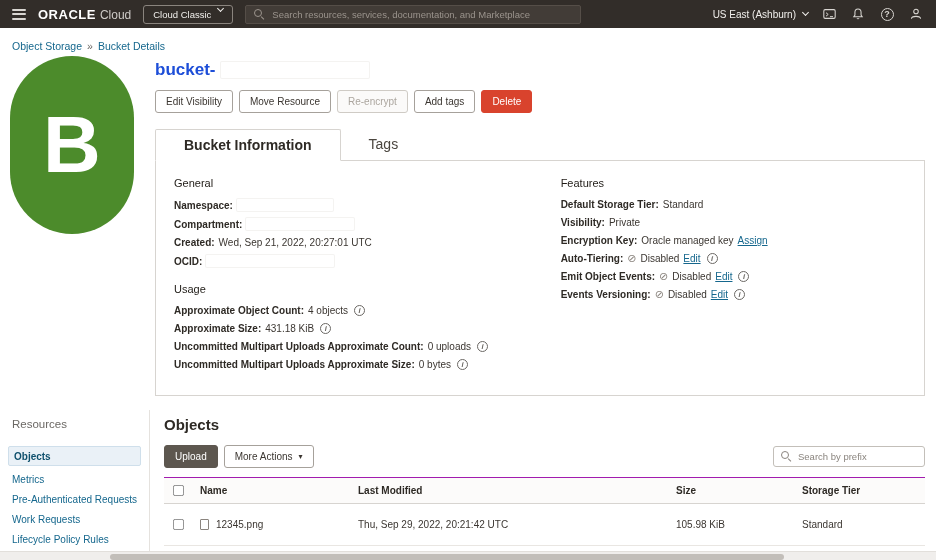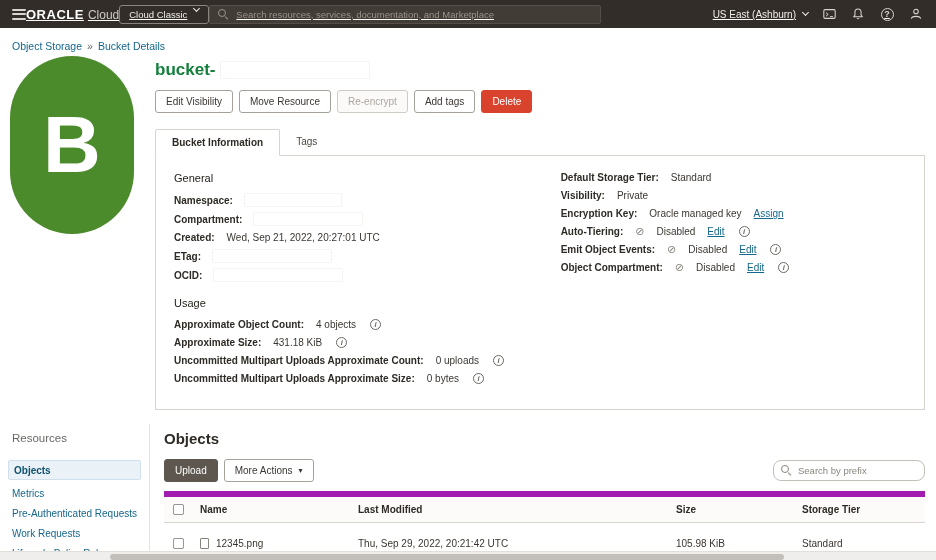--- a/index.html
+++ b/index.html
@@ -5,88 +5,88 @@
   * { box-sizing: border-box; margin: 0; padding: 0; }
   html,body { width: 936px; height: 560px; overflow: hidden; }
   body {
     font-family: "Liberation Sans", "DejaVu Sans", sans-serif;
     font-size: 11px;
     color: #3b3631;
     background: #fff;
     position: relative;
   }
   
-  .app-header{height:28px;background:#322d29;display:flex;align-items:center;padding:0 12px;color:#fff;text-decoration:underline;}
+  .app-header{height:28px;background:#322d29;display:flex;align-items:center;padding:0 12px;gap:12px;color:#fff;}
   .menu-icon{width:14px;display:flex;flex-direction:column;gap:2.5px;cursor:pointer}
   .menu-icon i{height:2px;background:#d9d6d2;border-radius:1px;display:block}
   .brand{font-size:13px;font-weight:bold;color:#fff;letter-spacing:.5px;display:flex;align-items:baseline;white-space:nowrap}
   .brand .light{font-weight:300;color:#cfccc8;margin-left:4px;font-size:12px;letter-spacing:0}
   .classic-btn{display:flex;align-items:flex-start;gap:7px;border:1px solid #8a847e;border-radius:3px;padding:3px 9px;font-size:9.5px;color:#f1efec;background:transparent;cursor:pointer;white-space:nowrap}
   .chev{display:inline-block;width:5px;height:5px;border-right:1.3px solid currentColor;border-bottom:1.3px solid currentColor;transform:rotate(45deg);margin-top:-3px}
-  .global-search{display:flex;align-items:center;gap:7px;background:#423c37;border:1px solid #554e48;border-radius:2px;height:19px;width:392px;padding:0 8px}
+  .global-search{display:flex;align-items:center;gap:7px;background:#423c37;border:1px solid #554e48;border-radius:2px;height:19px;width:336px;padding:0 8px}
   .global-search input{background:transparent;border:none;outline:none;color:#cfc9c3;font-size:9.5px;width:100%}
   .global-search input::placeholder{color:#9b948d}
   .mag{position:relative;width:11px;height:11px;display:inline-block;flex:0 0 auto}
   .mag::before{content:"";position:absolute;left:0;top:0;width:6px;height:6px;border:1.4px solid #9b948d;border-radius:50%}
   .mag::after{content:"";position:absolute;left:7px;top:7px;width:4px;height:1.4px;background:#9b948d;transform:rotate(45deg);transform-origin:left center}
   .header-right{margin-left:auto;display:flex;align-items:center;gap:13px}
   .region{font-size:10px;color:#f1efec;display:flex;align-items:center;gap:7px;cursor:pointer;white-space:nowrap}
   .hicon{width:16px;height:16px;display:flex;align-items:center;justify-content:center;cursor:pointer}
   .circle-q{width:13px;height:13px;border:1.2px solid #d9d6d2;border-radius:50%;font-size:9px;display:flex;align-items:center;justify-content:center;color:#d9d6d2;font-weight:bold}
   
   .breadcrumb{padding:12px 0 0 12px;font-size:10.5px;display:flex;gap:5px;align-items:center}
   .link{color:#15678d;cursor:pointer;text-decoration:none}
   .link.u{text-decoration:underline}
   .crumb-sep{color:#6b6864}
   
   .bucket-badge{position:absolute;left:10px;top:56px;width:124px;height:178px;background:#4c8b2b;border-radius:62px;display:flex;align-items:center;justify-content:center}
   .bucket-badge .letter{color:#fff;font-size:80px;font-weight:bold;line-height:1}
   
   .content{margin-left:155px;padding-right:11px;position:relative}
   .page-title-row{display:flex;align-items:center;margin-top:8px;gap:6px}
-  .page-title{font-size:17px;font-weight:bold;color:#15803d}
+  .page-title{font-size:17px;font-weight:bold;color:#1d4ed8}
   .redact{background:#fff;box-shadow:0 0 0 1px #f4f3f1;display:inline-block;height:12px;border-radius:1px;vertical-align:middle}
   .redact.tall{height:16px}
   .actions{display:flex;gap:6px;margin-top:10px}
   .btn{font-size:10px;padding:5px 10px;border:1px solid #a6a19b;border-radius:3px;background:#fff;color:#3b3631;cursor:pointer;font-family:inherit;display:flex;align-items:center;gap:6px}
   .btn.disabled{color:#aca69f;border-color:#cfcbc5;background:#fbfaf9}
   .btn.danger{background:#d9432d;border-color:#d9432d;color:#fff}
   .btn.dark{background:#5d574f;border-color:#5d574f;color:#fff}
   
   .tabstrip{display:flex;margin-top:16px;position:relative;z-index:2;padding-left:0}
-  .tab{font-size:10px;padding:7px 16px;color:#4b463f;cursor:pointer}
+  .tab{font-size:14px;padding:7px 28px;color:#4b463f;cursor:pointer}
   .tab.active{background:#fff;border:1px solid #d7d4d0;border-bottom:1px solid #fff;margin-bottom:-1px;font-weight:bold;border-radius:2px 2px 0 0;color:#2e2a25}
   .card-body{border:1px solid #d7d4d0;background:#fff;padding:16px 18px 18px}
   .cols{display:flex}
   .col-left{width:52%}
   .col-right{flex:1;padding-left:6px}
   .sec-h{font-size:11px;font-weight:400;color:#201c17;margin-bottom:10px}
-  .kv-row{font-size:10px;display:flex;align-items:center;gap:12px;margin-bottom:7px;white-space:nowrap}
+  .kv-row{font-size:10px;display:flex;align-items:center;gap:4px;margin-bottom:7px;white-space:nowrap}
   .kv-row b{font-weight:bold;color:#2e2a25}
   .disabled-glyph{color:#8a847e;font-size:11px;line-height:1}
   .info{width:11px;height:11px;border:1px solid #6b6864;border-radius:50%;font-size:7.5px;display:inline-flex;align-items:center;justify-content:center;color:#6b6864;font-style:italic;font-weight:bold;margin-left:2px;flex:0 0 auto}
   .usage{margin-top:16px}
   
   .lower{display:flex;align-items:stretch;margin-top:14px;min-height:178px}
   .resources{width:150px;flex:0 0 150px;border-right:1px solid #e5e2de;padding-top:8px}
   .resources h3{font-size:11.5px;color:#6b6864;font-weight:400;padding-left:12px;margin-bottom:16px}
   .res-item{font-size:10px;color:#15678d;padding:4.5px 12px;cursor:pointer;white-space:nowrap;overflow:hidden}
   .res-item.active{background:#eaf1f7;border:1px solid #cfdfeb;color:#10516d;font-weight:bold;margin:0 8px 3px 8px;padding:3.5px 5px;border-radius:2px}
   .objects-sec{flex:1;padding:6px 11px 0 14px;min-width:0}
   .objects-sec h2{font-size:15px;font-weight:bold;color:#2e2a25;margin-bottom:12px}
   .obj-toolbar{display:flex;align-items:center;gap:6px;margin-bottom:9px}
   .caret{font-size:8px;line-height:1}
-  .prefix-search{margin-left:auto;display:flex;align-items:center;gap:6px;border:1px solid #c3bfb9;border-radius:8px;height:21px;padding:0 7px;width:152px;background:#fff}
+  .prefix-search{margin-left:auto;display:flex;align-items:center;gap:6px;border:1px solid #c3bfb9;border-radius:3px;height:21px;padding:0 7px;width:152px;background:#fff}
   .prefix-search input{border:none;outline:none;font-size:9.5px;width:100%;color:#3b3631}
   .prefix-search input::placeholder{color:#8a847e}
   .prefix-search .mag::before{border-color:#8a847e}
   .prefix-search .mag::after{background:#8a847e}
   
   table{width:100%;border-collapse:collapse;font-size:10px;table-layout:fixed}
-  thead th{text-align:left;font-weight:bold;color:#2e2a25;padding:6px 8px;border-top:6px solid #a21caf;border-bottom:1px solid #d7d4d0;background:#fcfbfa;white-space:nowrap}
+  thead th{text-align:left;font-weight:bold;color:#2e2a25;padding:6px 8px;border-top:1px solid #a21caf;border-bottom:1px solid #d7d4d0;background:#fcfbfa;white-space:nowrap}
   tbody td{padding:14px 8px;border-bottom:1px solid #e9e6e2;color:#3b3631;white-space:nowrap;overflow:hidden}
   .cb{transform:scale(.85);cursor:pointer;vertical-align:middle}
   .namecell{display:flex;align-items:center}
   .doc{width:9px;height:11px;border:1px solid #8a847e;border-radius:1px;display:inline-block;margin-right:7px;flex:0 0 auto;background:#fff}
   
   .hscrollbar{position:absolute;left:0;right:0;bottom:0;height:9px;background:#f0eeec;border-top:1px solid #e2dfdb;z-index:5}
   .hscrollbar .thumb{position:absolute;left:110px;top:1.5px;height:6px;width:72%;background:#c2beb9;border-radius:3px}
 </style>
 </head>
 <body>
@@ -178,24 +178,20 @@
           <b>Namespace:</b>
           <span class="redact" style="width:96px"></span>
         </div>
         <div class="kv-row">
           <b>Compartment:</b>
           <span class="redact" style="width:108px"></span>
         </div>
         <div class="kv-row">
           <b>Created:</b>
           <span>Wed, Sep 21, 2022, 20:27:01 UTC</span>
-        </div>
-        <div class="kv-row">
-          <b>ETag:</b>
-          <span class="redact" style="width:118px"></span>
         </div>
         <div class="kv-row">
           <b>OCID:</b>
           <span class="redact" style="width:128px"></span>
         </div>
 
         <div class="usage">
           <div class="sec-h">Usage</div>
           <div class="kv-row">
             <b>Approximate Object Count:</b>
@@ -214,20 +210,21 @@
           </div>
           <div class="kv-row">
             <b>Uncommitted Multipart Uploads Approximate Size:</b>
             <span>0 bytes</span>
             <span class="info">i</span>
           </div>
         </div>
       </div>
 
       <div class="col-right">
+        <div class="sec-h">Features</div>
         <div class="kv-row">
           <b>Default Storage Tier:</b>
           <span>Standard</span>
         </div>
         <div class="kv-row">
           <b>Visibility:</b>
           <span>Private</span>
         </div>
         <div class="kv-row">
           <b>Encryption Key:</b>
@@ -242,21 +239,21 @@
           <span class="info">i</span>
         </div>
         <div class="kv-row">
           <b>Emit Object Events:</b>
           <span class="disabled-glyph">⊘</span>
           <span>Disabled</span>
           <a class="link u">Edit</a>
           <span class="info">i</span>
         </div>
         <div class="kv-row">
-          <b>Object Compartment:</b>
+          <b>Events Versioning:</b>
           <span class="disabled-glyph">⊘</span>
           <span>Disabled</span>
           <a class="link u">Edit</a>
           <span class="info">i</span>
         </div>
       </div>
     </div>
   </div>
 </div>
 

